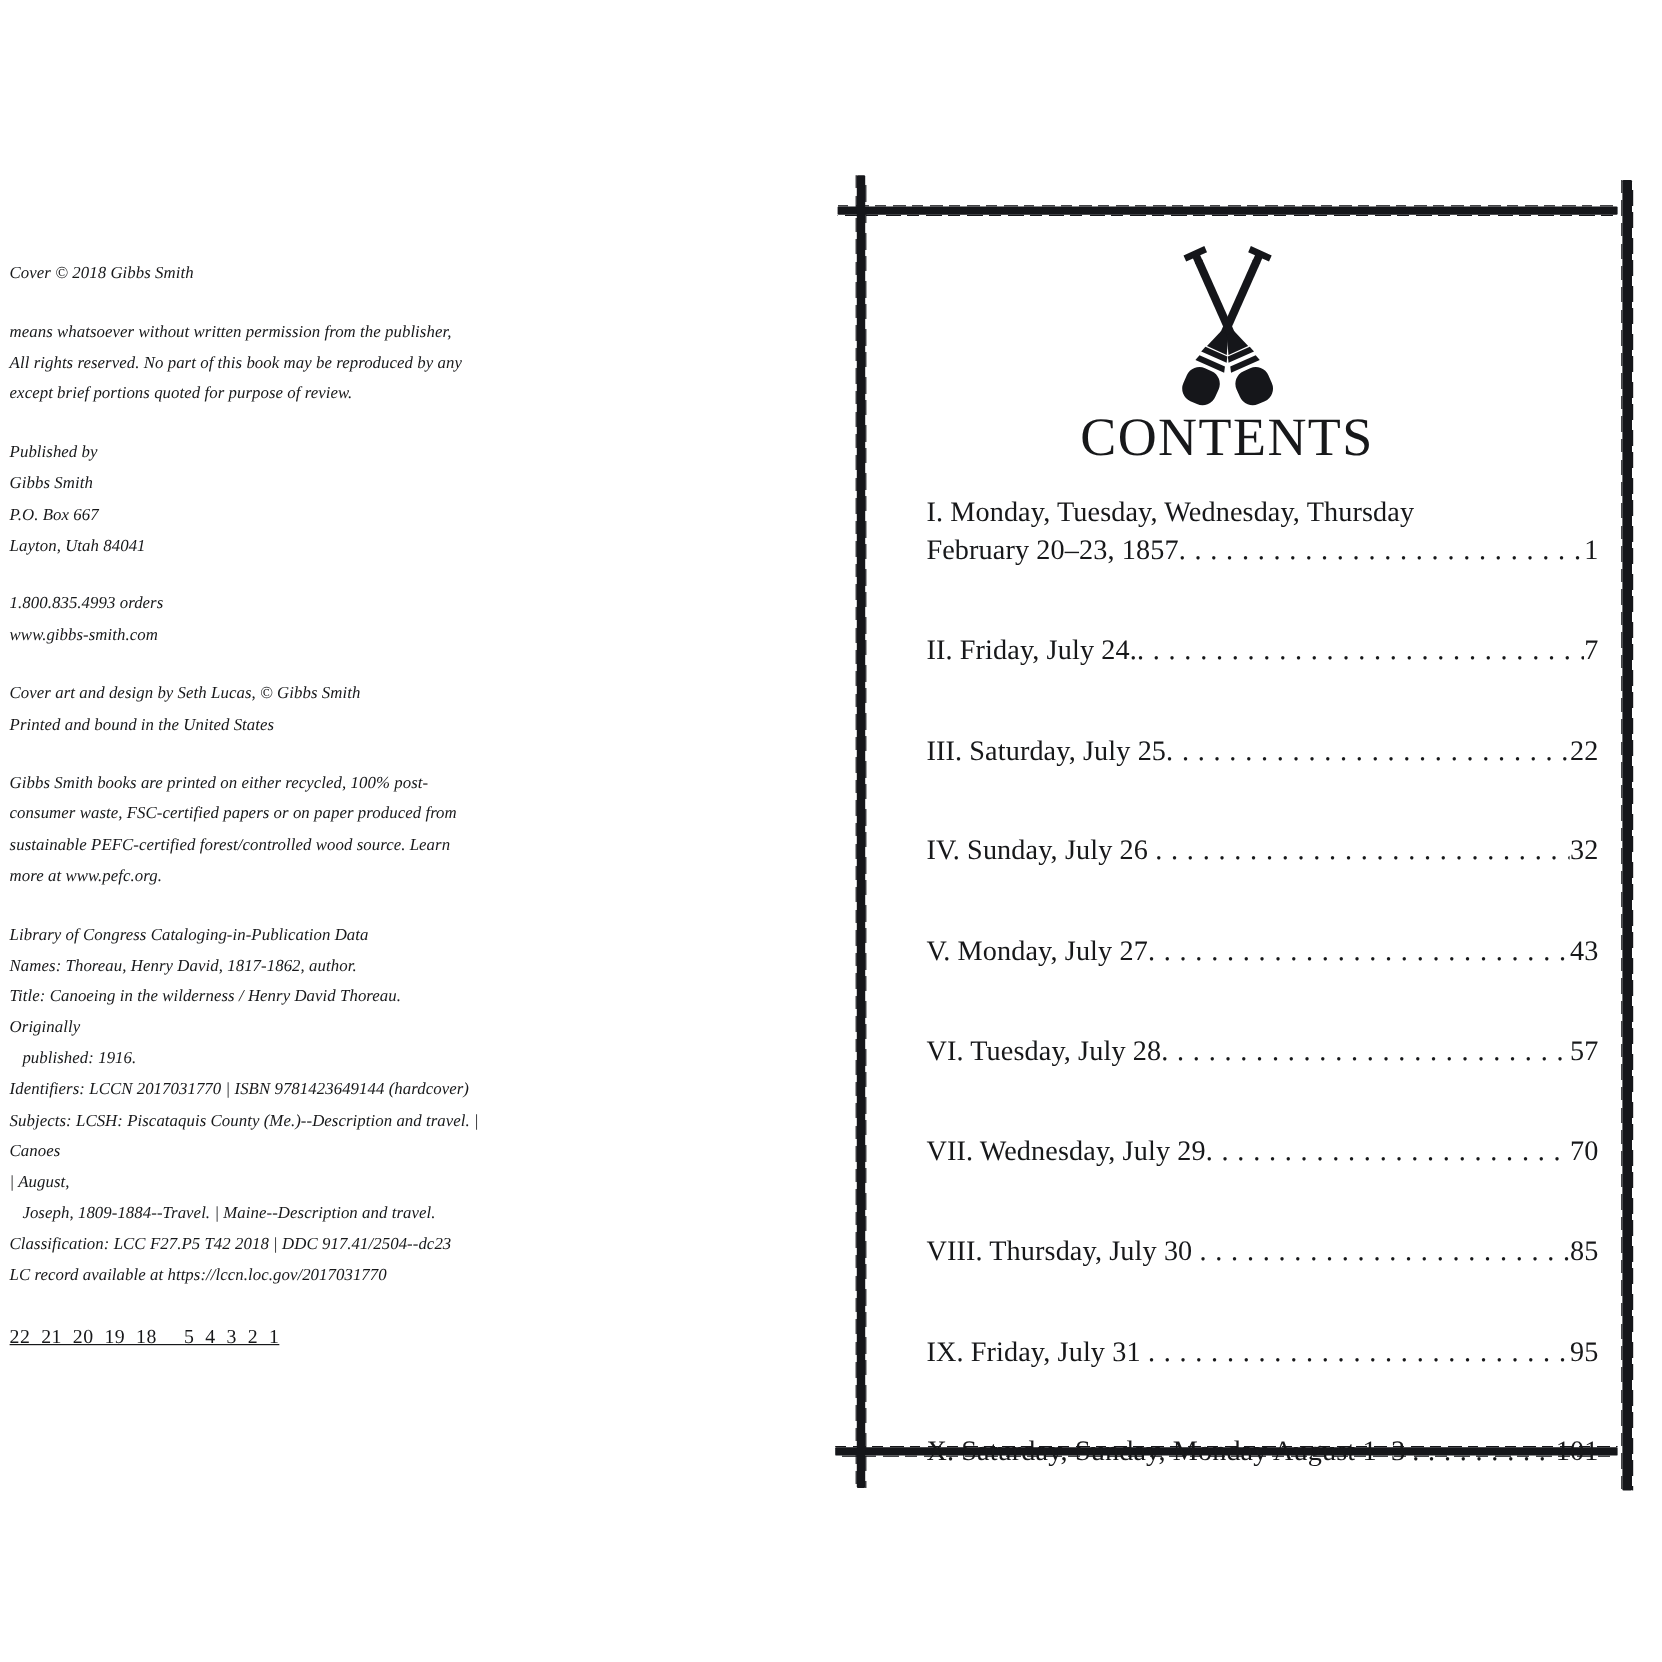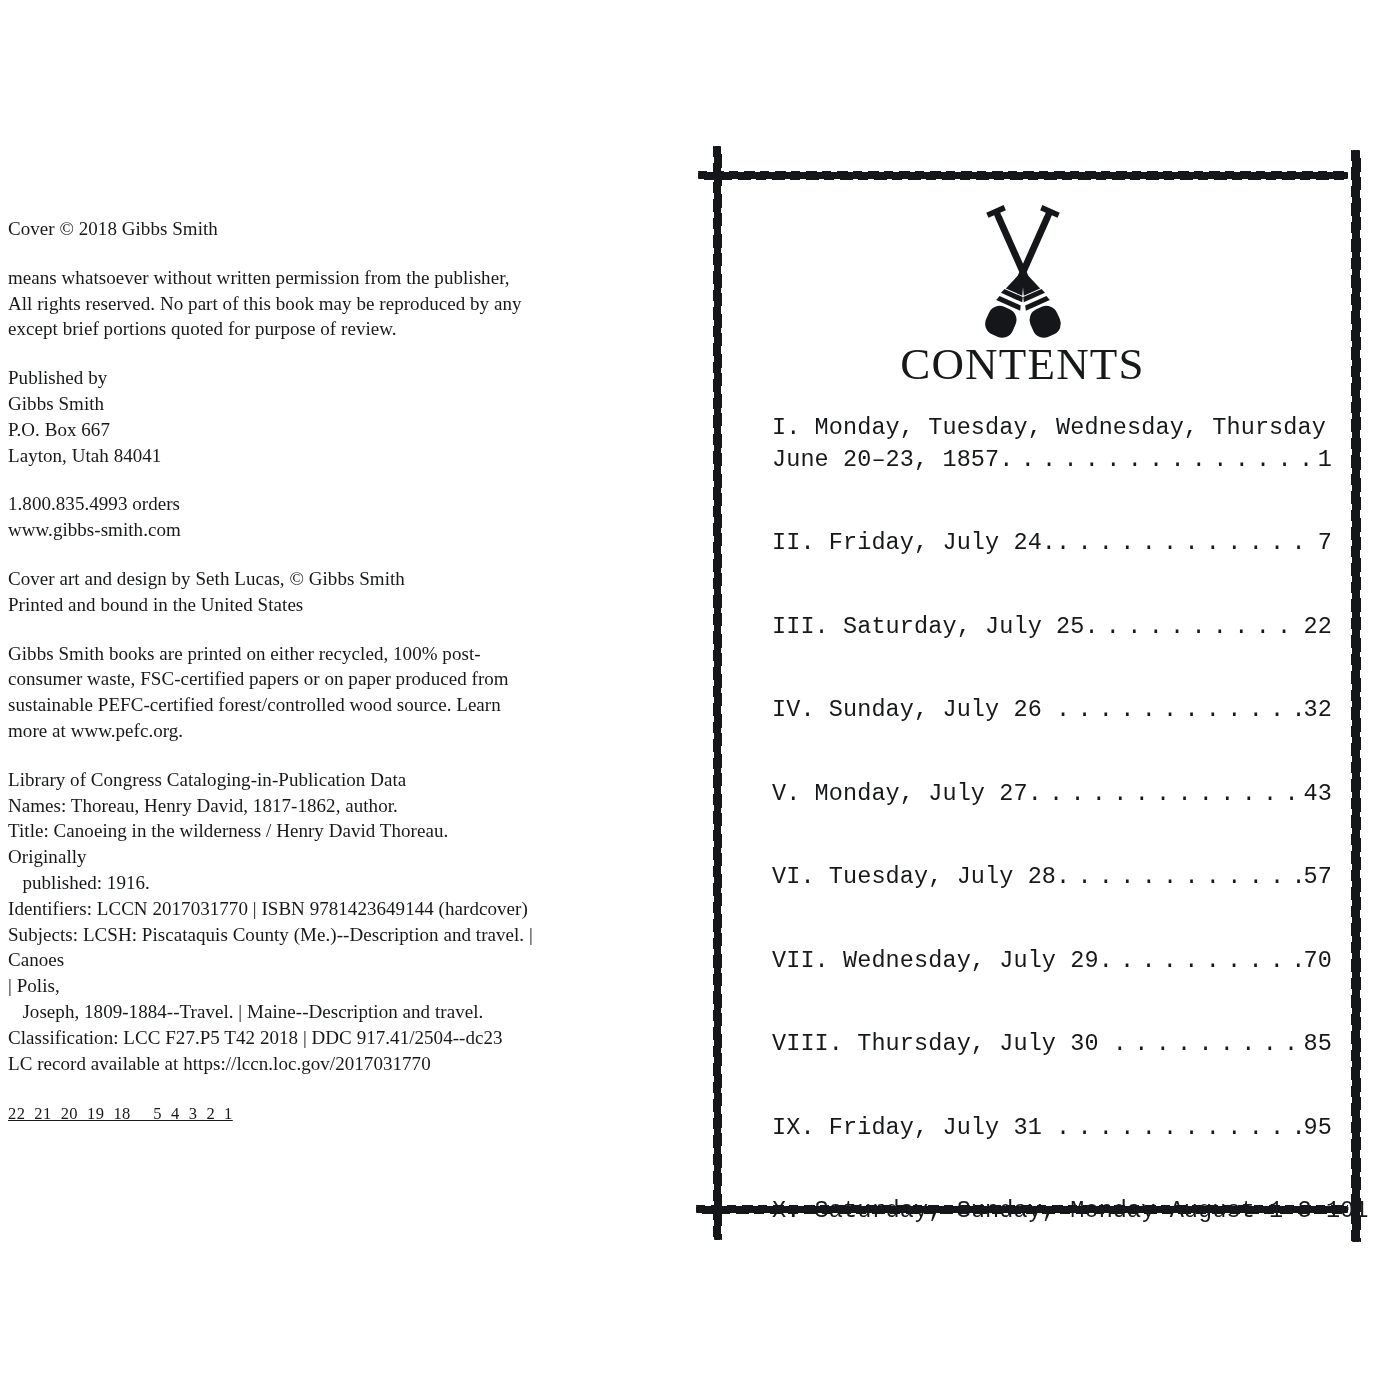--- a/index.html
+++ b/index.html
@@ -19,23 +19,24 @@
 
   
   .copyright-page {
     position: absolute;
     left: 8px;
     top: 216px;
     width: 560px;
   }
   .cp-block {
     margin: 0 0 23px 0;
-    font-size: 19px;
+    font-size: 14px;
     line-height: 25.7px;
     letter-spacing: 0.05px;
+    font-style: italic;
   }
   .cp-block:last-child { margin-bottom: 0; margin-top: 12px; }
   .cp-line { white-space: pre-wrap; display: block; }
   .cp-block.para  { line-height: 25.8px; }
 
   .printline {
     margin-top: 28px;
     font-size: 16.5px;
     letter-spacing: 0.4px;
     white-space: pre;
@@ -137,21 +138,20 @@
     line-height: 1;
     font-weight: 400;
   }
 
   
   .toc {
     position: absolute;
     left: 112px;
     top: 292px;
     width: 560px;
-    font-family: Liberation Mono, monospace;
   }
   .toc-entry {
     font-size: 23.5px;
     line-height: 31.5px;
     margin-bottom: 52px;
     letter-spacing: 0.1px;
   }
   .toc-entry:last-child { margin-bottom: 0; }
 
   .toc-row {
@@ -209,21 +209,21 @@
       </div>
       <div class="cp-block para">
         <span class="cp-line">Library of Congress Cataloging-in-Publication Data</span>
         <span class="cp-line">Names: Thoreau, Henry David, 1817-1862, author.</span>
         <span class="cp-line">Title: Canoeing in the wilderness / Henry David Thoreau.</span>
         <span class="cp-line">Originally</span>
         <span class="cp-line">   published: 1916.</span>
         <span class="cp-line">Identifiers: LCCN 2017031770 | ISBN 9781423649144 (hardcover)</span>
         <span class="cp-line">Subjects: LCSH: Piscataquis County (Me.)--Description and travel. |</span>
         <span class="cp-line">Canoes</span>
-        <span class="cp-line">| Polis,</span>
+        <span class="cp-line">| August,</span>
         <span class="cp-line">   Joseph, 1809-1884--Travel. | Maine--Description and travel.</span>
         <span class="cp-line">Classification: LCC F27.P5 T42 2018 | DDC 917.41/2504--dc23</span>
         <span class="cp-line">LC record available at https://lccn.loc.gov/2017031770</span>
       </div>
     </div>
   <div class="printline">22  21  20  19  18     5  4  3  2  1</div>
 </div>
 
 <div class="contents-page">
 
@@ -261,21 +261,21 @@
       </g>
     </svg>
   </div>
 
   <div class="contents-heading">CONTENTS</div>
 
   <div class="toc" id="toc-list">
       <div class="toc-entry">
         <span class="toc-firstline">I. Monday, Tuesday, Wednesday, Thursday</span>
         <div class="toc-row">
-          <span class="toc-title">June 20–23, 1857</span>
+          <span class="toc-title">February 20–23, 1857</span>
           <span class="toc-leader">................................................................................</span>
           <span class="toc-page">1</span>
         </div>
       </div>
       <div class="toc-entry">
         <div class="toc-row">
           <span class="toc-title">II. Friday, July 24.</span>
           <span class="toc-leader">................................................................................</span>
           <span class="toc-page">7</span>
         </div>

